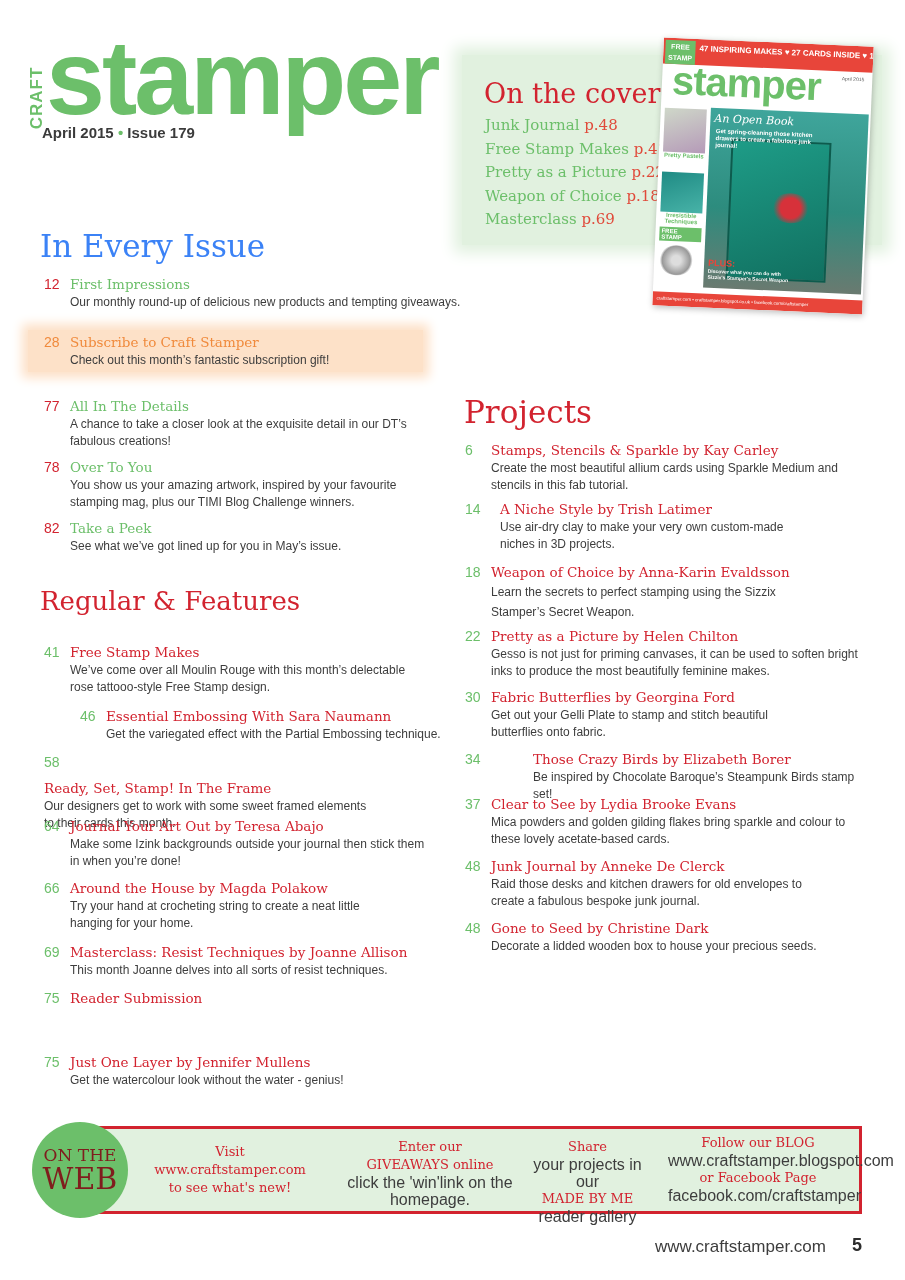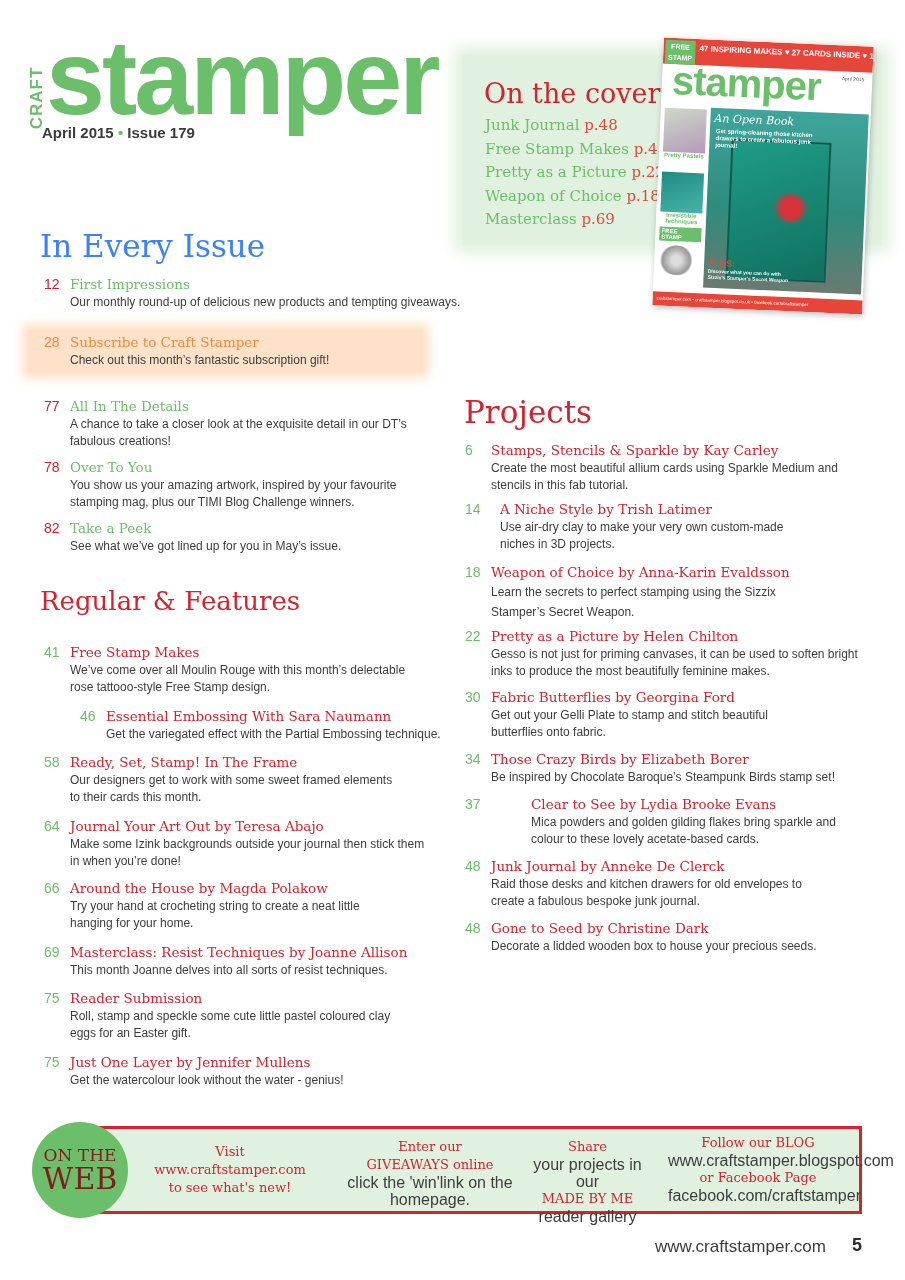--- a/index.html
+++ b/index.html
@@ -178,21 +178,21 @@
       <div class="desc" style="width:350px">We’ve come over all Moulin Rouge with this month’s delectable rose tattooo-style Free Stamp design.</div>
     </div>
 </div>
 <div class="entry" style="left:44px;top:708px;margin-left:36px;">
   <div class="num green">46</div>
   <div class="body">
       <div class="title red">Essential Embossing With Sara Naumann</div>
       <div class="desc">Get the variegated effect with the Partial Embossing technique.</div>
     </div>
 </div>
-<div class="entry" style="left:44px;top:754px;">
+<div class="entry" style="left:44px;top:754px;flex-direction:column;">
   <div class="num green">58</div>
   <div class="body">
       <div class="title red">Ready, Set, Stamp! In The Frame</div>
       <div class="desc" style="width:330px">Our designers get to work with some sweet framed elements to their cards this month.</div>
     </div>
 </div>
 <div class="entry" style="left:44px;top:818px;justify-content:center;">
   <div class="num green">64</div>
   <div class="body">
       <div class="title red">Journal Your Art Out by Teresa Abajo</div>
@@ -210,21 +210,20 @@
   <div class="num green">69</div>
   <div class="body">
       <div class="title red">Masterclass: Resist Techniques by Joanne Allison</div>
       <div class="desc">This month Joanne delves into all sorts of resist techniques.</div>
     </div>
 </div>
 <div class="entry" style="left:44px;top:990px;">
   <div class="num green">75</div>
   <div class="body">
       <div class="title red">Reader Submission</div>
-      <div class="desc" style="width:340px">Roll, stamp and speckle some cute little pastel coloured clay eggs for an Easter gift.</div>
     </div>
 </div>
 <div class="entry" style="left:44px;top:1054px;">
   <div class="num green">75</div>
   <div class="body">
       <div class="title red">Just One Layer by Jennifer Mullens</div>
       <div class="desc">Get the watercolour look without the water - genius!</div>
     </div>
 </div>
 
@@ -258,28 +257,28 @@
       <div class="desc">Gesso is not just for priming canvases, it can be used to soften bright inks to produce the most beautifully feminine makes.</div>
     </div>
 </div>
 <div class="entry" style="left:465px;top:689px;width:400px;">
   <div class="num green">30</div>
   <div class="body">
       <div class="title red">Fabric Butterflies by Georgina Ford</div>
       <div class="desc" style="width:330px">Get out your Gelli Plate to stamp and stitch beautiful butterflies onto fabric.</div>
     </div>
 </div>
-<div class="entry" style="left:465px;top:751px;width:400px;">
+<div class="entry" style="left:465px;top:751px;width:400px;gap:42px;">
   <div class="num green">34</div>
   <div class="body">
       <div class="title red">Those Crazy Birds by Elizabeth Borer</div>
       <div class="desc">Be inspired by Chocolate Baroque’s Steampunk Birds stamp set!</div>
     </div>
 </div>
-<div class="entry" style="left:465px;top:796px;width:400px;gap:40px;">
+<div class="entry" style="left:465px;top:796px;width:400px;">
   <div class="num green">37</div>
   <div class="body">
       <div class="title red">Clear to See by Lydia Brooke Evans</div>
       <div class="desc">Mica powders and golden gilding flakes bring sparkle and colour to these lovely acetate-based cards.</div>
     </div>
 </div>
 <div class="entry" style="left:465px;top:858px;width:400px;">
   <div class="num green">48</div>
   <div class="body">
       <div class="title red">Junk Journal by Anneke De Clerck</div>

